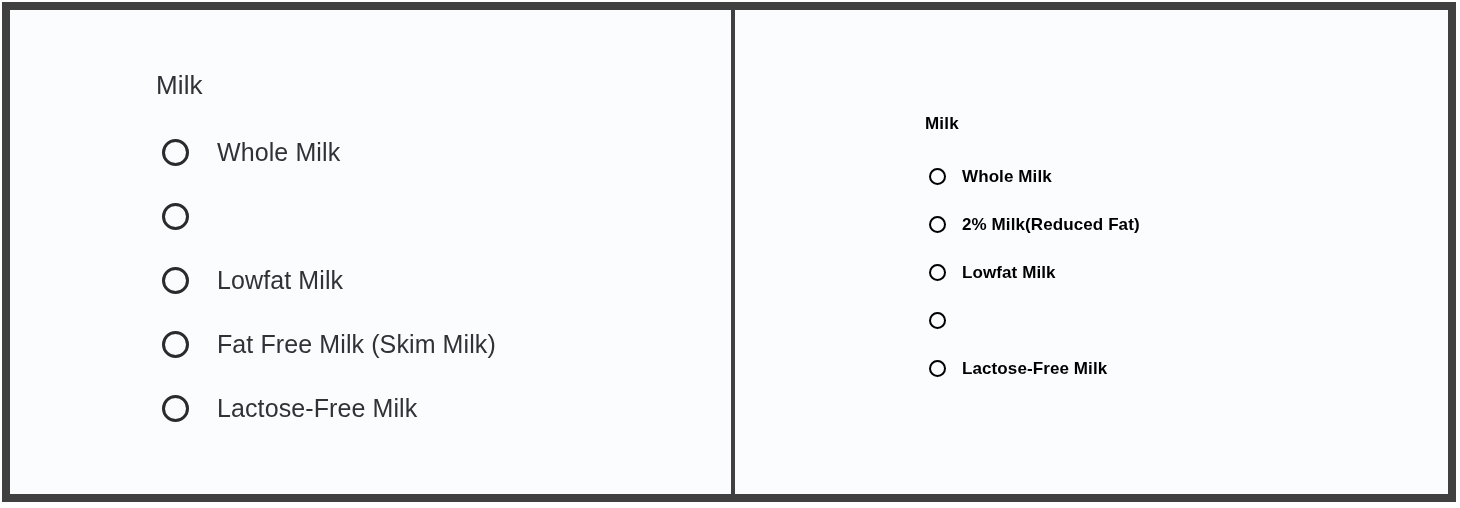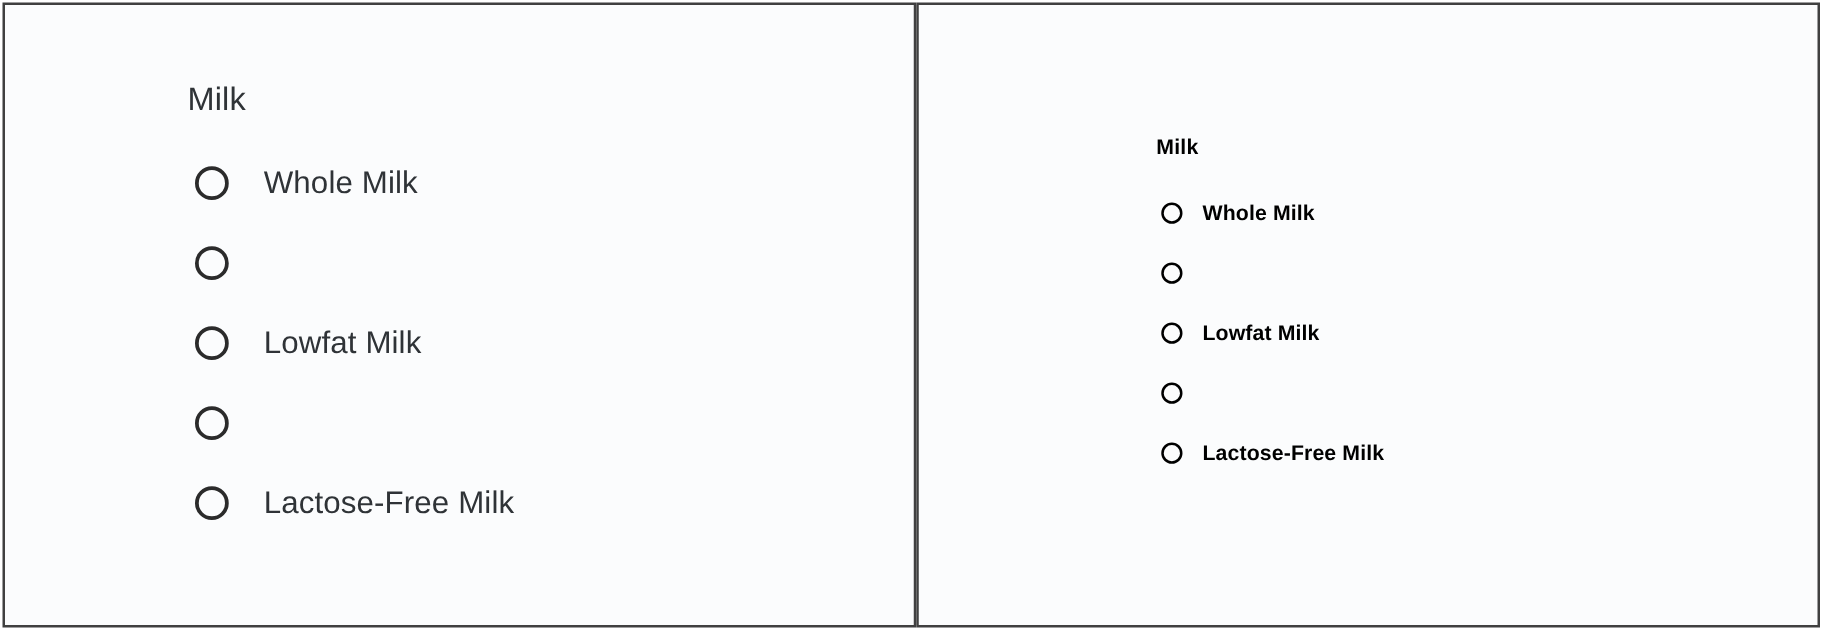--- a/index.html
+++ b/index.html
@@ -20,21 +20,21 @@
     height: 508px;
     box-sizing: border-box;
     padding: 2px 4px 6px 2px;
     display: flex;
     align-items: stretch;
   }
 
   .panel {
     box-sizing: border-box;
     background: #fbfcfd;
-    border: 2px solid #404040;
+    border: 8px solid #404040;
     position: relative;
   }
 
   .panel-left {
     width: 731px;
     border-right-width: 2px;
   }
 
   .panel-right {
     flex: 1 1 auto;
@@ -142,20 +142,21 @@
           <span class="radio-left"></span>
         </label>
 
         <label class="opt-left">
           <span class="radio-left"></span>
           <span class="label-left">Lowfat Milk</span>
         </label>
 
         <label class="opt-left">
           <span class="radio-left"></span>
+          <span class="label-left">Fat Free Milk (Skim Milk)</span>
         </label>
 
         <label class="opt-left">
           <span class="radio-left"></span>
           <span class="label-left">Lactose-Free Milk</span>
         </label>
 
       </div>
     </div>
   </section>
@@ -167,20 +168,21 @@
 
       <div class="radio-group-right">
 
         <label class="opt-right">
           <span class="radio-right"></span>
           <span class="label-right">Whole Milk</span>
         </label>
 
         <label class="opt-right">
           <span class="radio-right"></span>
+          <span class="label-right">2% Milk(Reduced Fat)</span>
         </label>
 
         <label class="opt-right">
           <span class="radio-right"></span>
           <span class="label-right">Lowfat Milk</span>
         </label>
 
         <label class="opt-right">
           <span class="radio-right"></span>
         </label>

